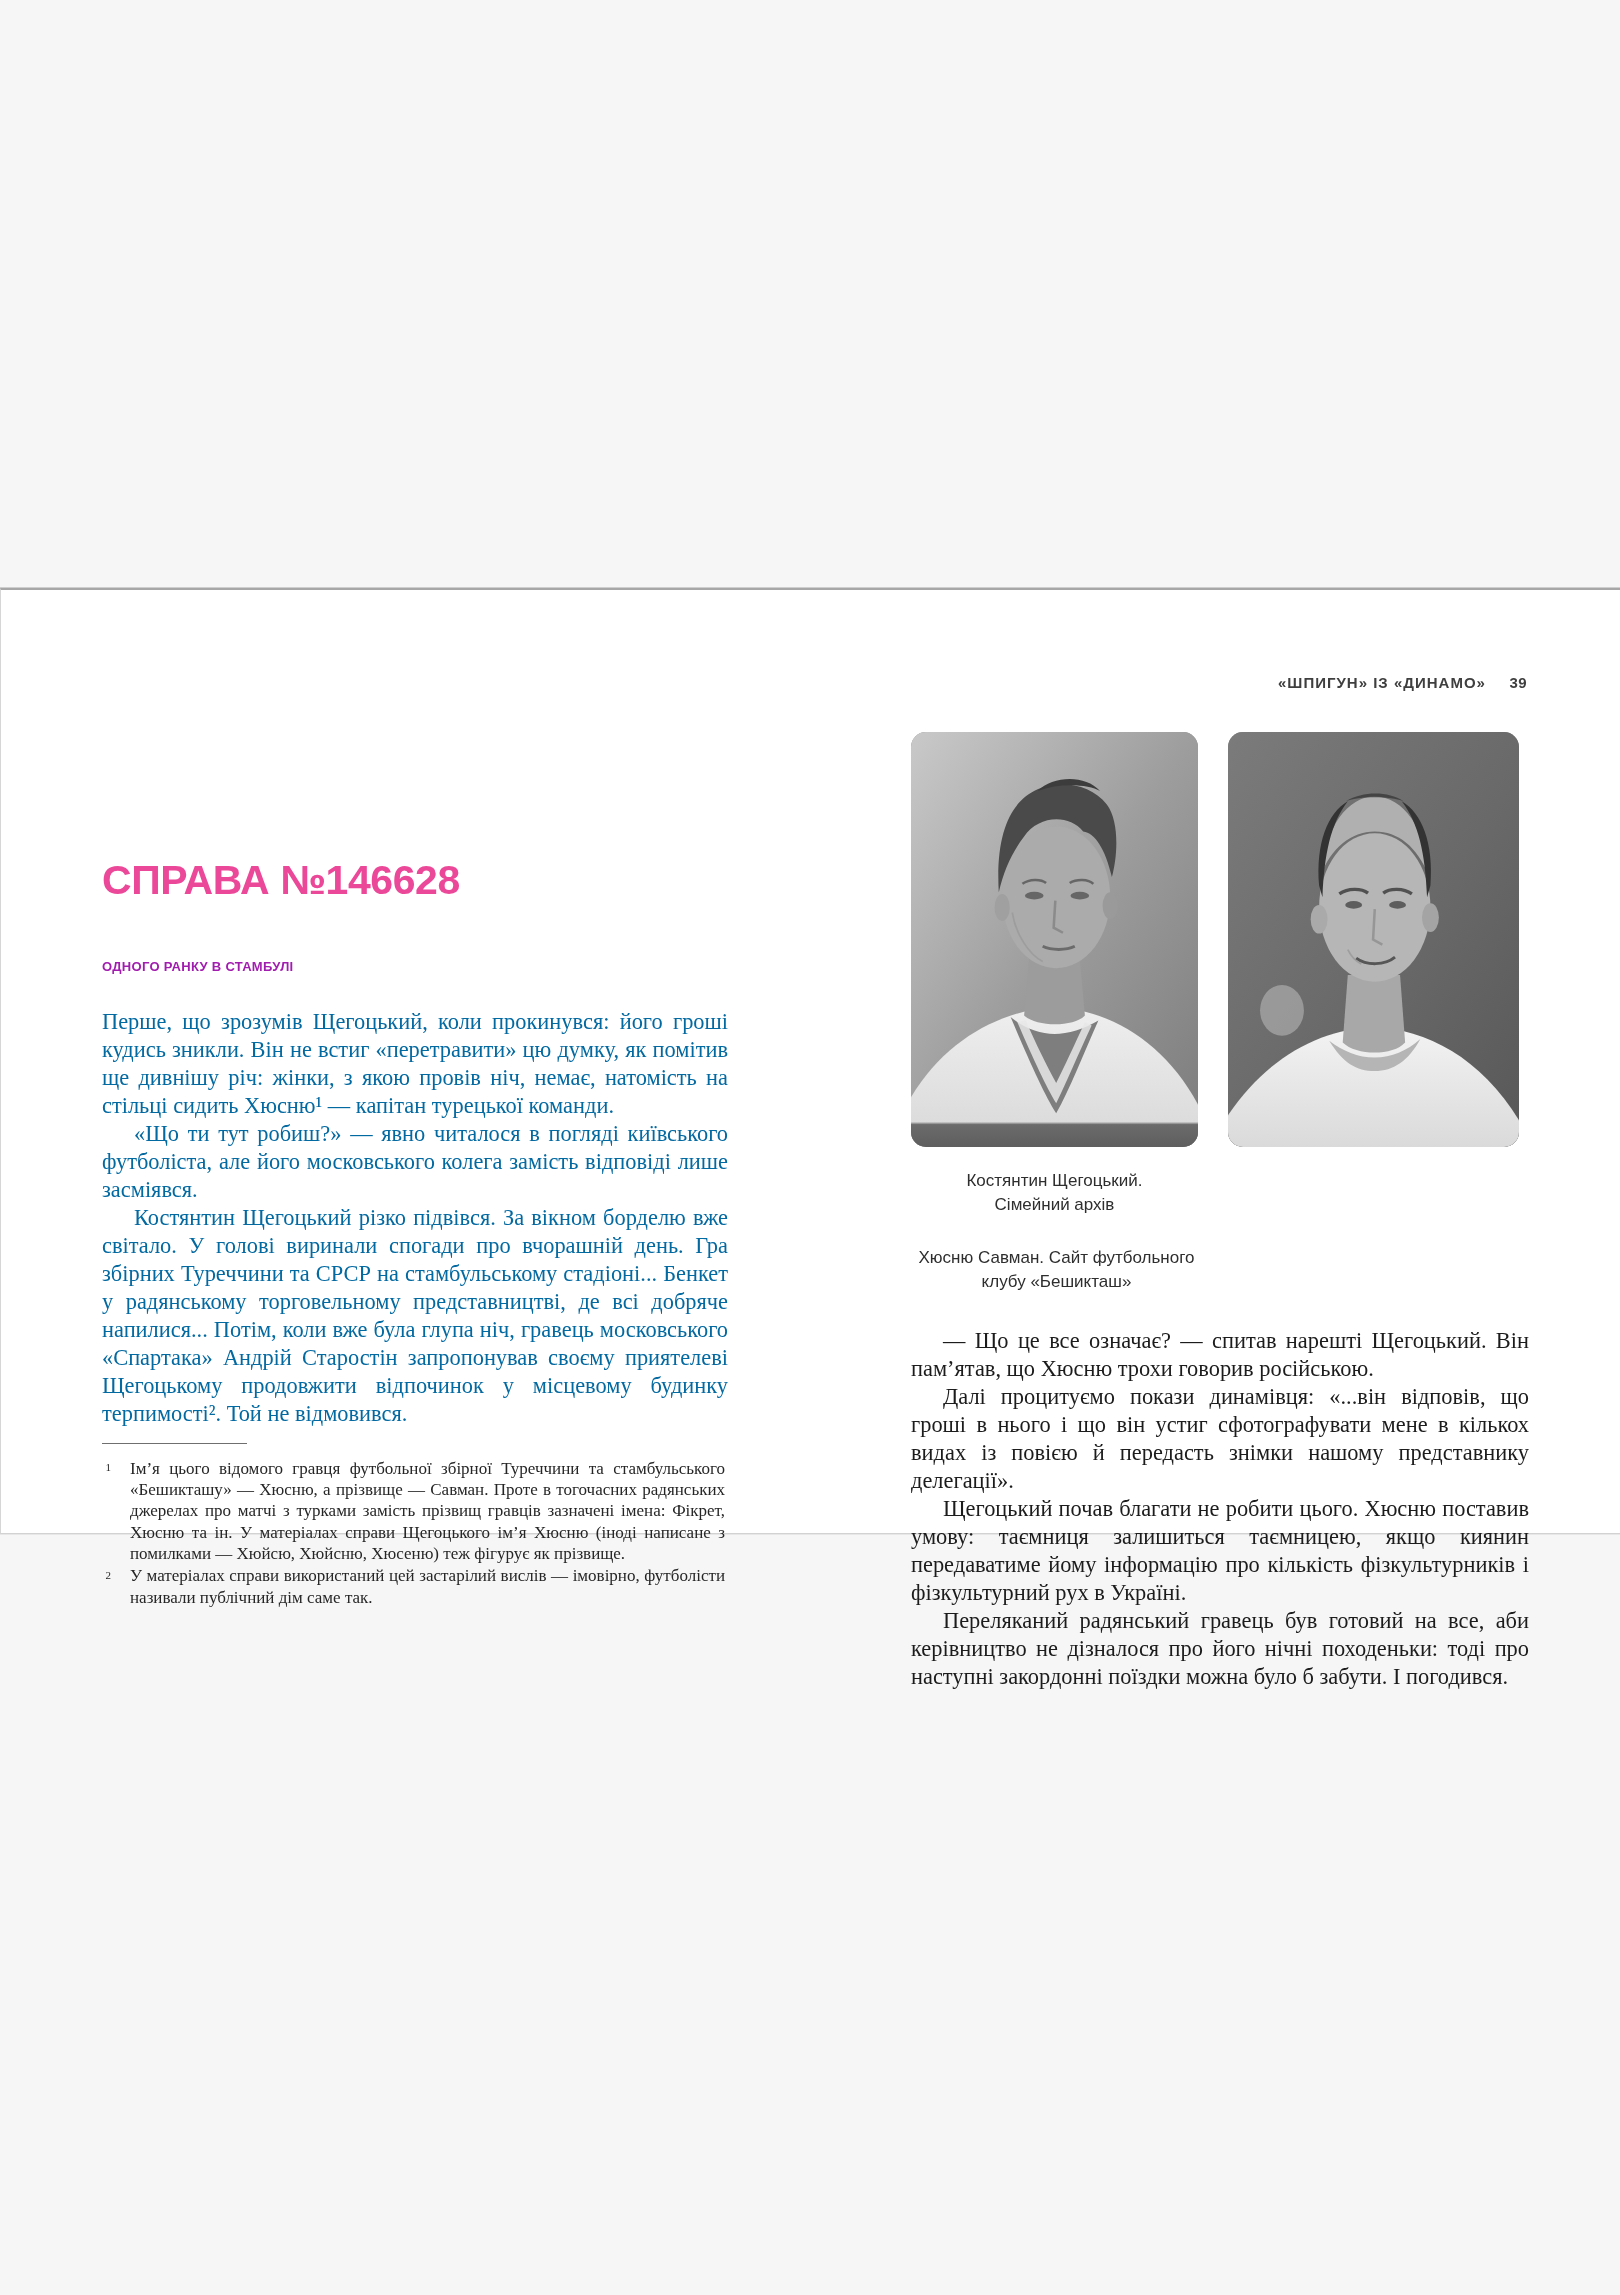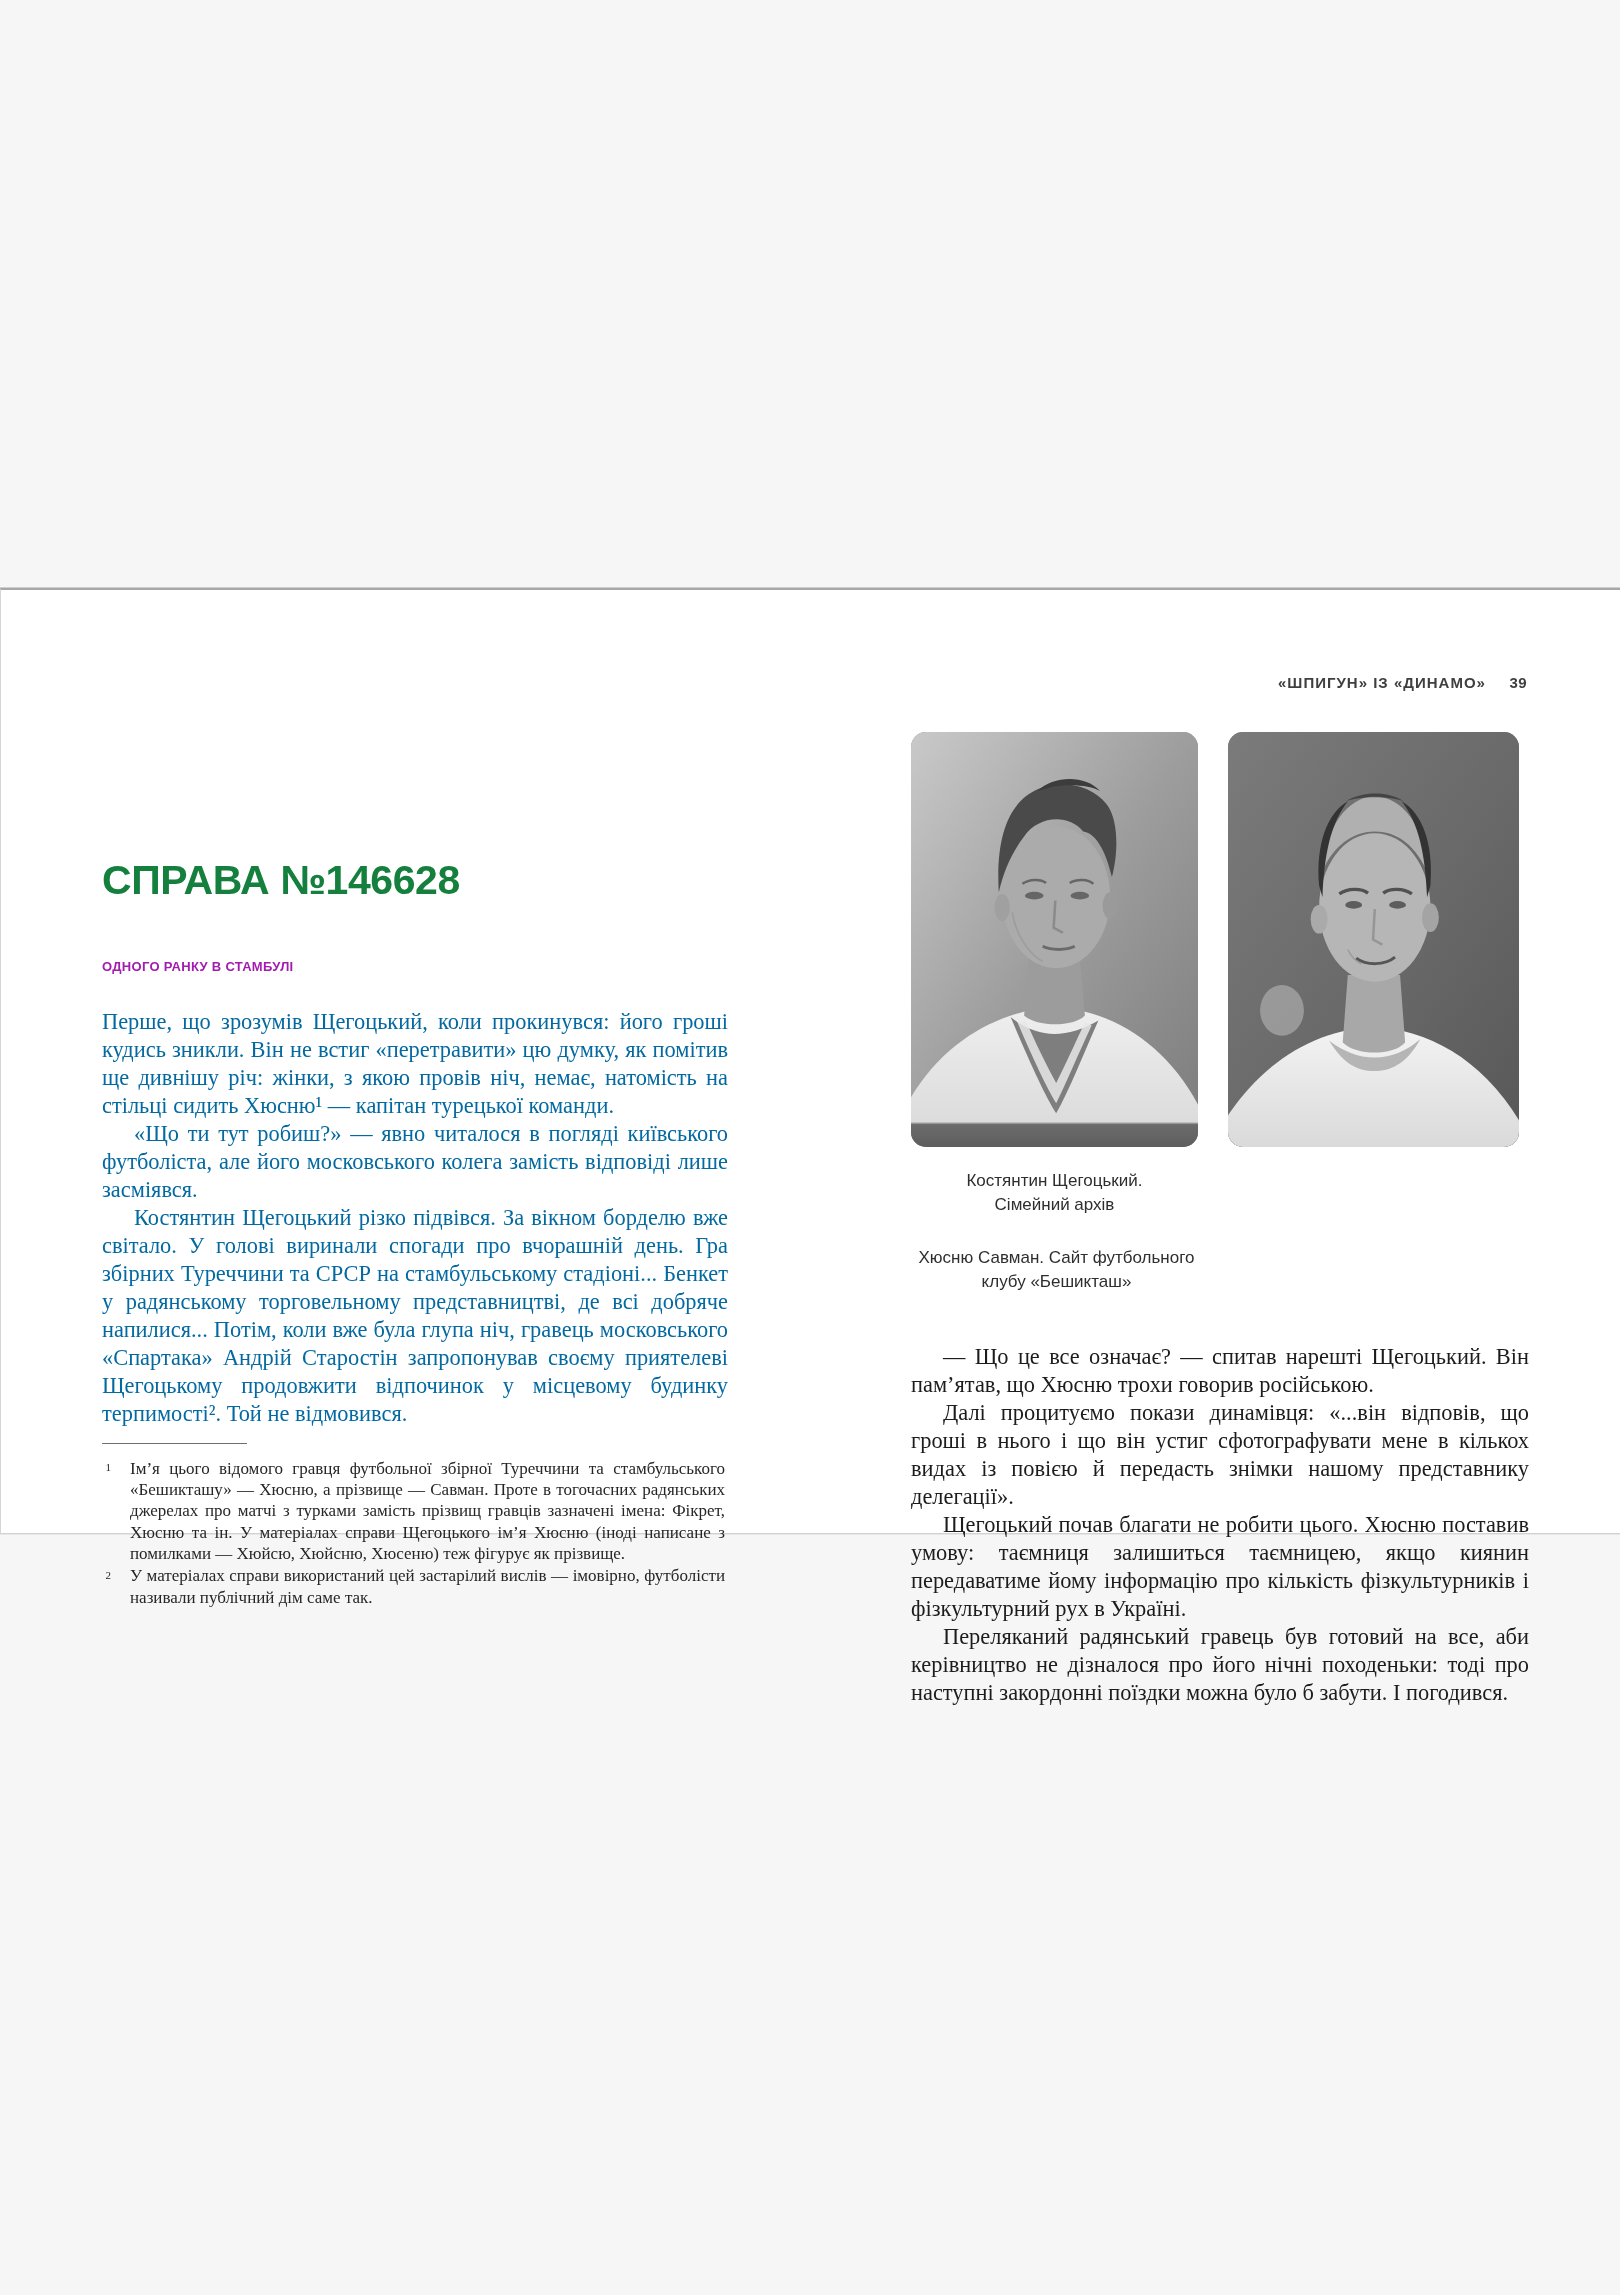--- a/index.html
+++ b/index.html
@@ -43,21 +43,21 @@
     position: absolute;
     left: 101px;
     top: 268px;
     width: 626px;
   }
   .doc-title {
     font-family: "Liberation Sans", sans-serif;
     font-weight: 700;
     font-size: 41px;
     letter-spacing: -0.4px;
-    color: #15803d;
+    color: #ec4899;
     line-height: 1.1;
   }
   .doc-subtitle {
     margin-top: 56px;
     font-family: "Liberation Sans", sans-serif;
     font-weight: 700;
     font-size: 13px;
     letter-spacing: 0.3px;
     color: #a21caf;
   }
@@ -122,21 +122,21 @@
     text-align: center;
     font-family: "Liberation Sans", sans-serif;
     font-size: 17px;
     line-height: 23.6px;
     color: #2e2e2e;
   }
   .caption-a { width: 287px; }
   .caption-b { width: 291px; }
 
   .right-text {
-    margin-top: 50px;
+    margin-top: 34px;
     font-size: 22.4px;
     line-height: 28px;
     text-align: justify;
     color: #1c1c1c;
   }
   .right-text p { text-indent: 32px; }
 </style>
 </head>
 <body>
 

